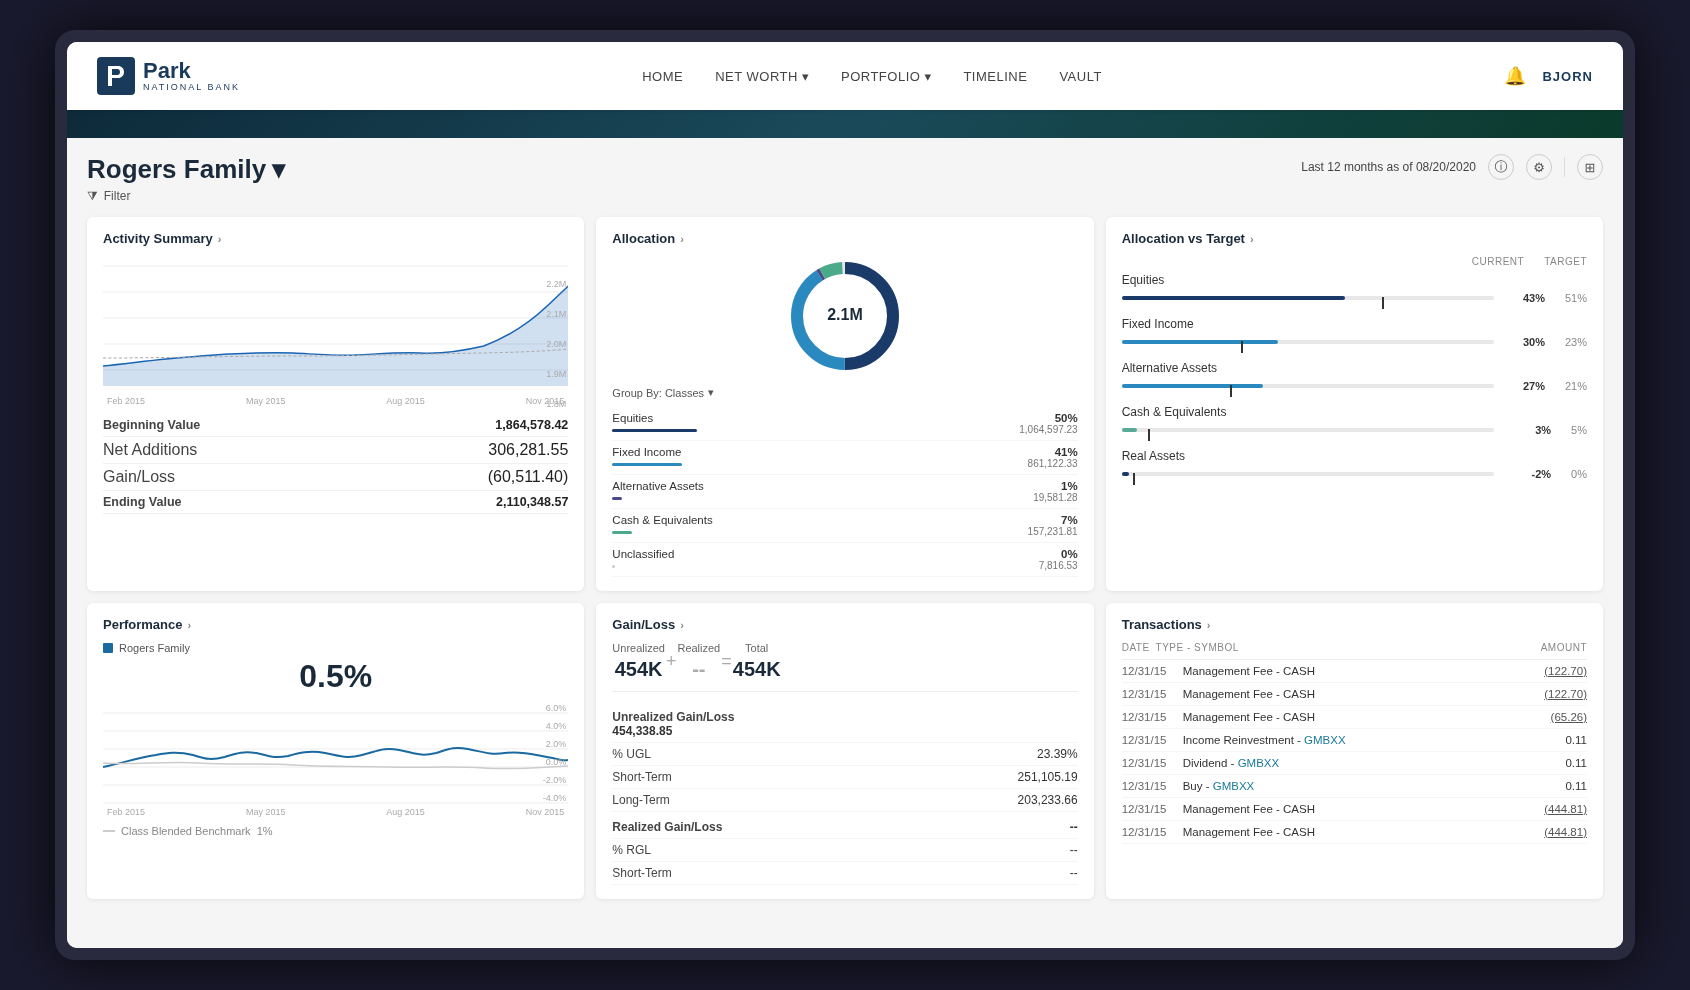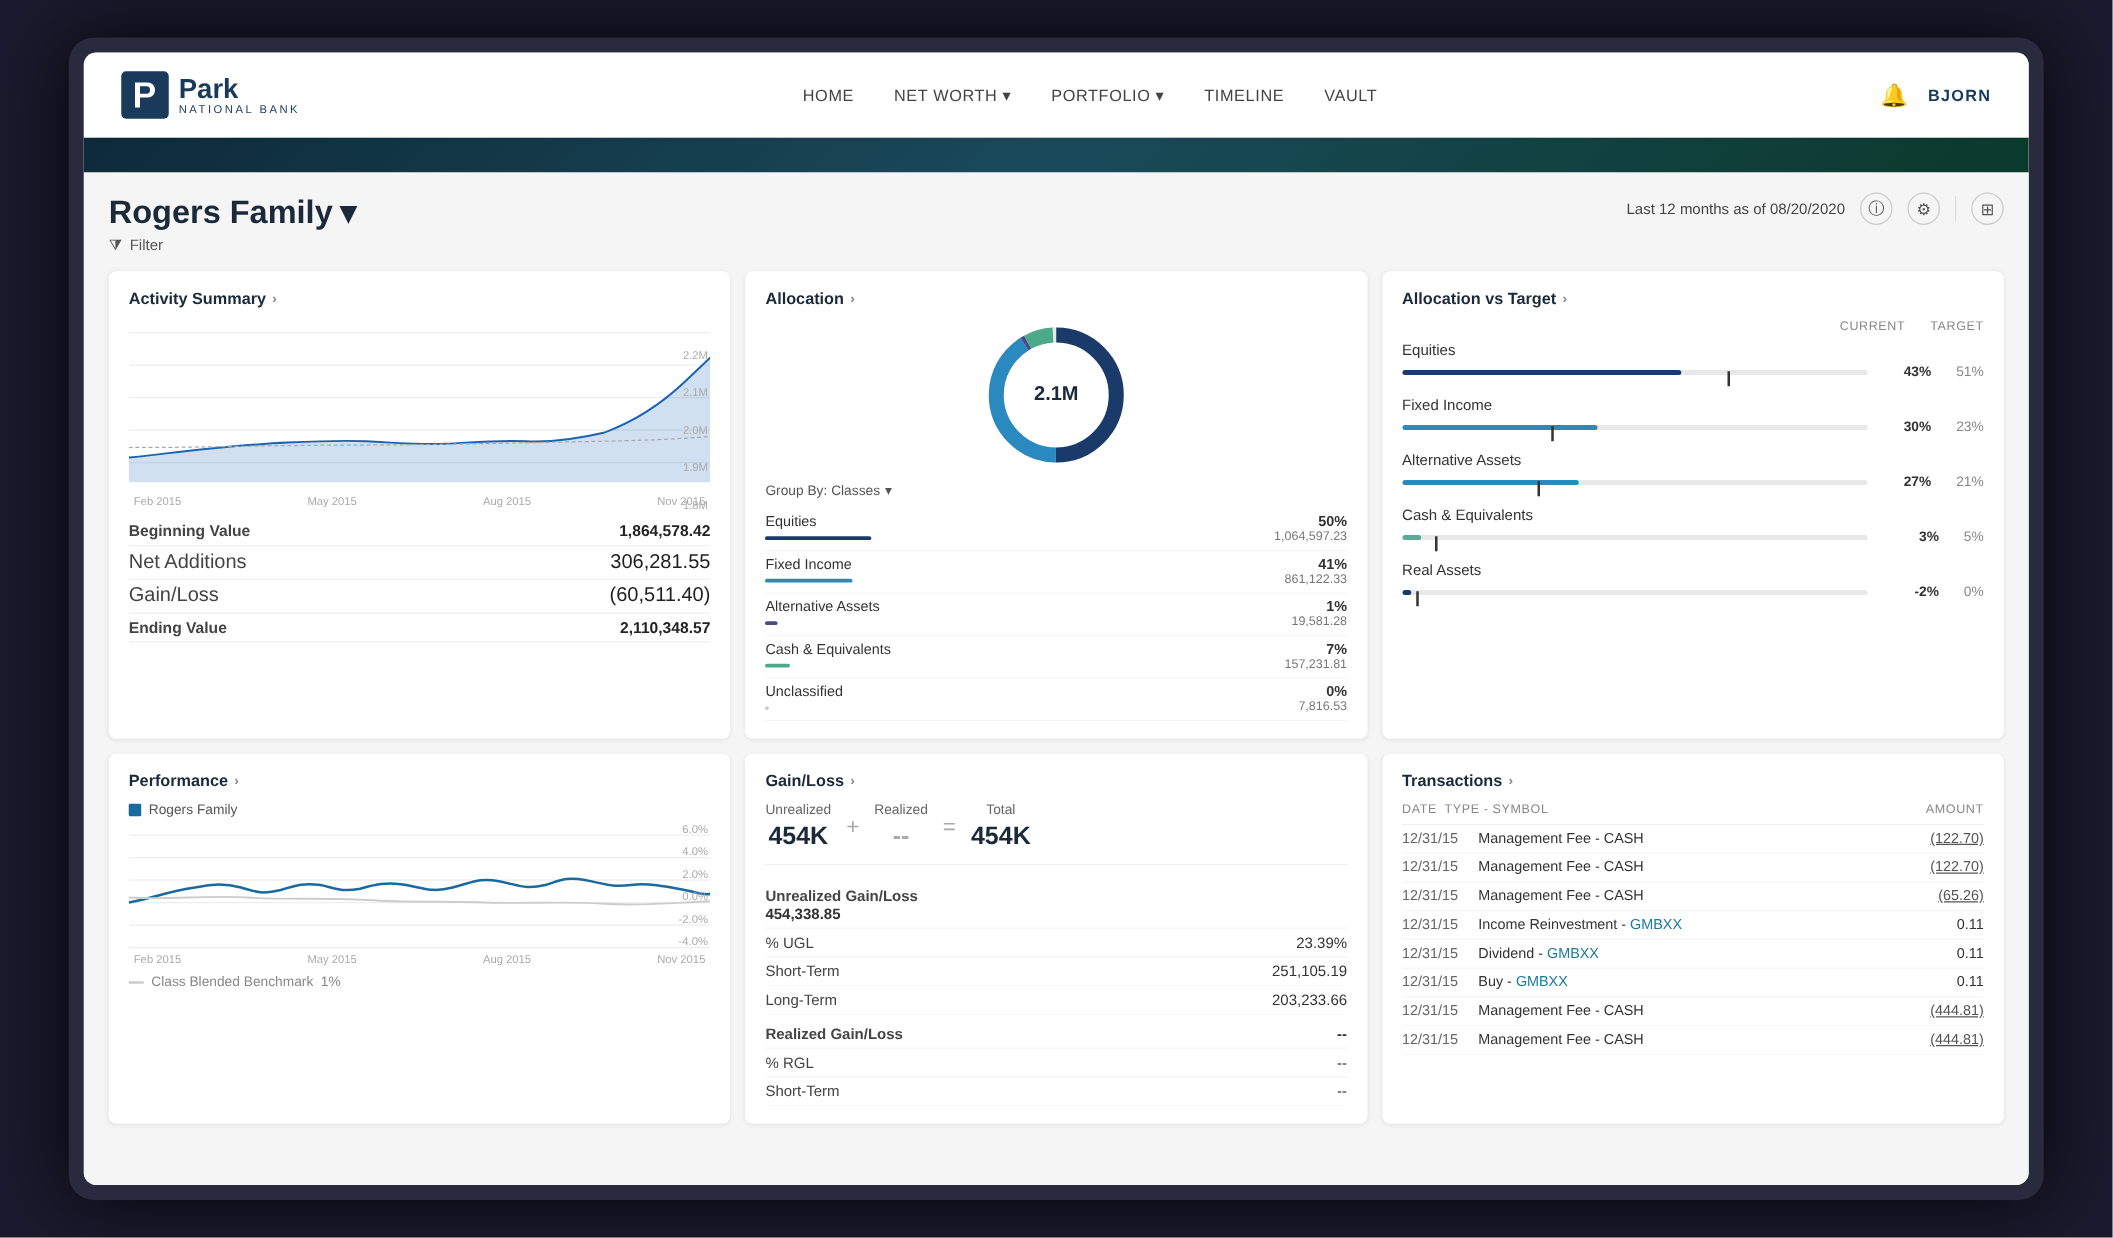--- a/index.html
+++ b/index.html
@@ -326,21 +326,21 @@
       margin: 4px 0 8px;
     }
     .perf-chart-area {
       height: 100px;
       position: relative;
     }
     
     .gl-summary {
       display: flex;
       align-items: center;
-      gap: 12px;
+      gap: 1px;
       margin-bottom: 14px;
       padding-bottom: 10px;
       border-bottom: 1px solid #eee;
     }
     .gl-col { text-align: center; }
     .gl-col-label { font-size: 11px; color: #666; margin-bottom: 4px; }
     .gl-col-value { font-size: 22px; font-weight: bold; color: #1a2a3a; }
     .gl-operator { font-size: 18px; color: #aaa; }
     .gl-rows { font-size: 12px; }
     .gl-row {
@@ -657,20 +657,21 @@
 
         <div class="card">
           <div class="card-title">
             <span>Performance</span>
             <span class="chevron">›</span>
           </div>
           <div class="perf-legend">
             <div class="legend-dot"></div>
             <span>Rogers Family</span>
           </div>
+          <div class="perf-value">0.5%</div>
           <div class="perf-chart-area">
             <svg width="100%" height="110" viewBox="0 0 440 110" preserveAspectRatio="none">
 
               <line x1="0" y1="10" x2="440" y2="10" stroke="#eee" stroke-width="1"></line>
               <line x1="0" y1="28" x2="440" y2="28" stroke="#eee" stroke-width="1"></line>
               <line x1="0" y1="46" x2="440" y2="46" stroke="#eee" stroke-width="1"></line>
               <line x1="0" y1="64" x2="440" y2="64" stroke="#eee" stroke-width="1"></line>
               <line x1="0" y1="82" x2="440" y2="82" stroke="#eee" stroke-width="1"></line>
               <line x1="0" y1="100" x2="440" y2="100" stroke="#eee" stroke-width="1"></line>
 

